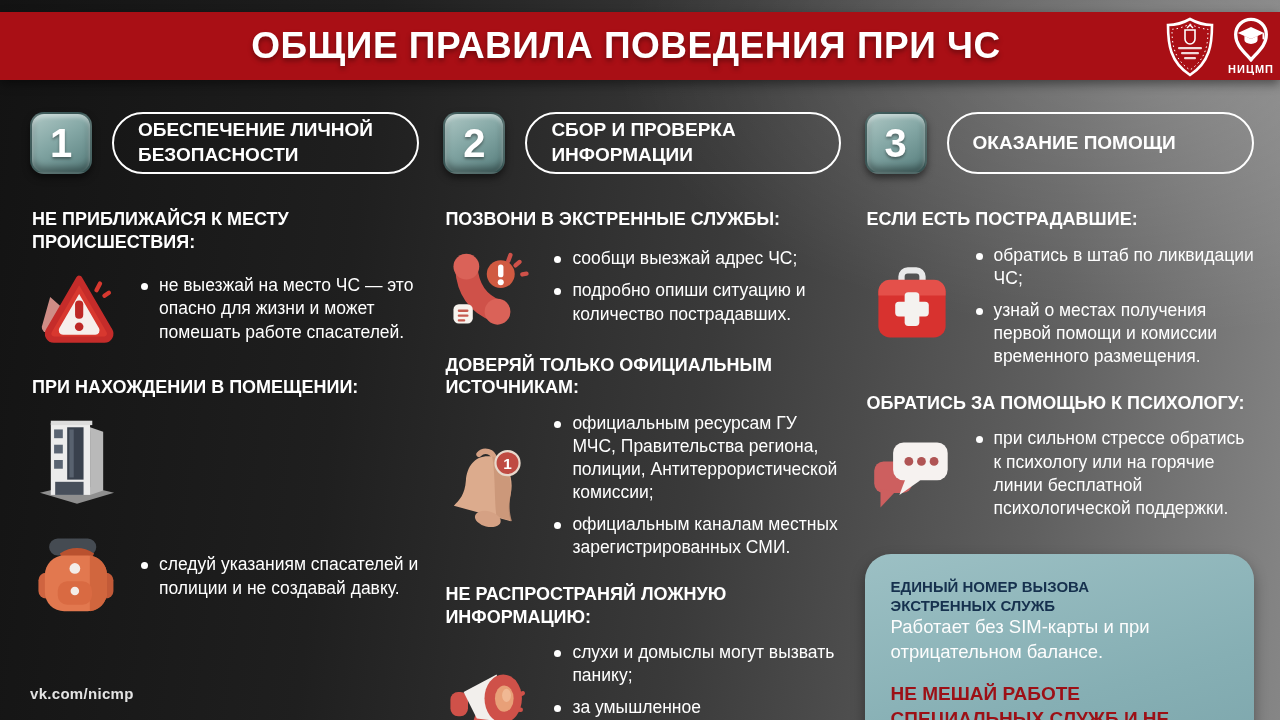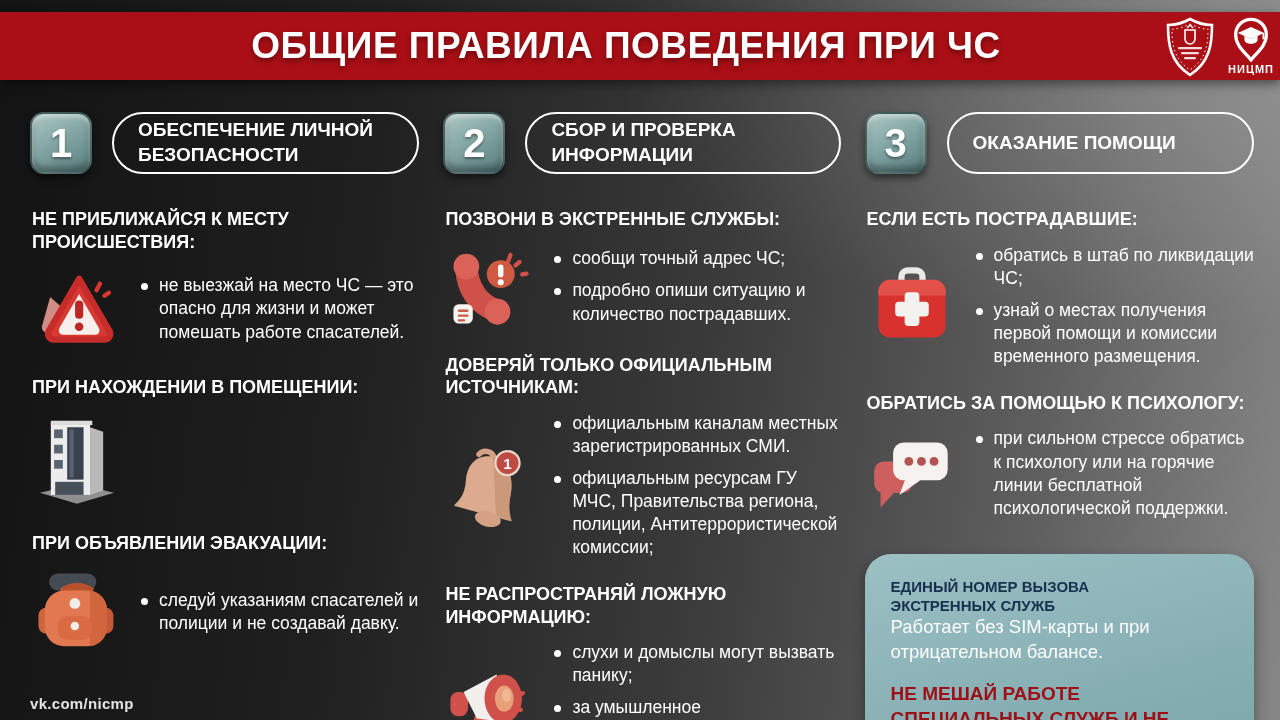--- a/index.html
+++ b/index.html
@@ -84,21 +84,21 @@
   .emergency-title{color:var(--navy);font-size:15px;font-weight:800;line-height:1.25;max-width:275px;}
   .emergency-number{
     position:absolute;top:28px;right:18px;
     color:var(--number-red);font-size:84px;font-weight:800;line-height:1;
     letter-spacing:2px;text-shadow:0 2px 3px rgba(0,0,0,.18);
   }
   .emergency-desc{color:#fdfdfd;font-size:18.5px;line-height:1.35;max-width:310px;}
   .emergency-warning{color:var(--warning-red);font-size:19px;font-weight:800;line-height:1.32;margin-top:16px;}
 
   .footer-link{
-    position:absolute;left:30px;bottom:8px;
+    position:absolute;left:30px;bottom:18px;
     font-size:15px;font-weight:700;color:#e3e3e3;letter-spacing:.3px;
   }
 </style>
 </head>
 <body>
 
 <header class="banner">
   <div class="banner-title">ОБЩИЕ ПРАВИЛА ПОВЕДЕНИЯ ПРИ ЧС</div>
   <div class="logos">
     <span>
@@ -166,21 +166,20 @@
             <rect x="19" y="16" width="8" height="8" fill="#5a6472"></rect>
             <rect x="19" y="30" width="8" height="8" fill="#5a6472"></rect>
             <rect x="19" y="44" width="8" height="8" fill="#5a6472"></rect>
             <rect x="20" y="64" width="26" height="12" fill="#474f5b"></rect>
           </svg>
         </div>
       </div>
     </div>
 
     <div class="section">
-      <h3 class="section-heading">ПРИ ОБЪЯВЛЕНИИ ЭВАКУАЦИИ:</h3>
       <div class="section-body">
         <div class="icon-cell">
           <svg width="86" height="90" viewBox="0 0 80 84">
             <rect x="14" y="6" width="44" height="16" rx="8" fill="#454b52"></rect>
             <path d="M24 20 q16 -10 32 0 l-4 8 q-12 -8 -24 0 z" fill="#b9512f"></path>
             <rect x="4" y="38" width="14" height="24" rx="7" fill="#cf6440"></rect>
             <rect x="60" y="38" width="14" height="24" rx="7" fill="#c25a38"></rect>
             <rect x="10" y="22" width="58" height="52" rx="18" fill="#e2784f"></rect>
             <path d="M52 22 a18 18 0 0 1 16 18 v16 a18 18 0 0 1 -16 18 z" fill="#cd6139" opacity=".8"></path>
             <circle cx="38" cy="34" r="5" fill="#f3ede9"></circle>
@@ -215,42 +214,42 @@
             <circle cx="50" cy="28" r="13" fill="#d05a41"></circle>
             <rect x="47.5" y="19" width="5" height="12" rx="2.5" fill="#fff"></rect>
             <circle cx="50" cy="35.5" r="2.8" fill="#fff"></circle>
             <rect x="6" y="56" width="18" height="18" rx="5" fill="#f7f3ee"></rect>
             <rect x="10" y="61" width="10" height="2.2" rx="1" fill="#c65a4f"></rect>
             <rect x="10" y="65.5" width="10" height="2.2" rx="1" fill="#c65a4f"></rect>
             <rect x="10" y="70" width="7" height="2.2" rx="1" fill="#c65a4f"></rect>
           </svg>
         </div>
         <ul class="bullets">
-          <li>сообщи точный адрес ЧС;</li>
+          <li>сообщи выезжай адрес ЧС;</li>
           <li>подробно опиши ситуацию и количество пострадавших.</li>
         </ul>
       </div>
     </div>
 
     <div class="section">
       <h3 class="section-heading">ДОВЕРЯЙ ТОЛЬКО ОФИЦИАЛЬНЫМ ИСТОЧНИКАМ:</h3>
       <div class="section-body">
         <div class="icon-cell">
           <svg width="88" height="92" viewBox="0 0 80 84">
             <path d="M30 14 a8 8 0 0 1 14 4" fill="none" stroke="#d5a184" stroke-width="5" stroke-linecap="round"></path>
             <path d="M42 16 c-15 -2 -23 8 -24 22 c-1 13 -6 18 -11 23 l52 14 c-2 -7 -3 -13 0 -25 C62 36 56 18 42 16 Z" fill="#dcab8d"></path>
             <path d="M42 16 c10 2 18 12 17 34 c-2 12 -1 18 1 25 l-14 -4 c-2 -10 -1 -40 -4 -55 Z" fill="#c99477" opacity=".85"></path>
             <ellipse cx="38" cy="73" rx="12" ry="7" fill="#d5a184" transform="rotate(14 38 73)"></ellipse>
             <circle cx="56" cy="22" r="11" fill="#bf4a42" stroke="#e8d8cc" stroke-width="2"></circle>
             <text x="56" y="27" font-size="14" font-weight="bold" fill="#fff" text-anchor="middle" font-family="Liberation Sans, sans-serif">1</text>
           </svg>
         </div>
         <ul class="bullets">
+          <li>официальным ресурсам ГУ МЧС, Правительства региона, полиции, Антитеррористической комиссии;</li>
           <li>официальным каналам местных зарегистрированных СМИ.</li>
-          <li>официальным ресурсам ГУ МЧС, Правительства региона, полиции, Антитеррористической комиссии;</li>
         </ul>
       </div>
     </div>
 
     <div class="section">
       <h3 class="section-heading">НЕ РАСПРОСТРАНЯЙ ЛОЖНУЮ ИНФОРМАЦИЮ:</h3>
       <div class="section-body">
         <div class="icon-cell">
           <svg width="88" height="88" viewBox="0 0 80 80">
             <rect x="58" y="18" width="4" height="11" rx="2" fill="#cf5149" transform="rotate(30 60 23)"></rect>

